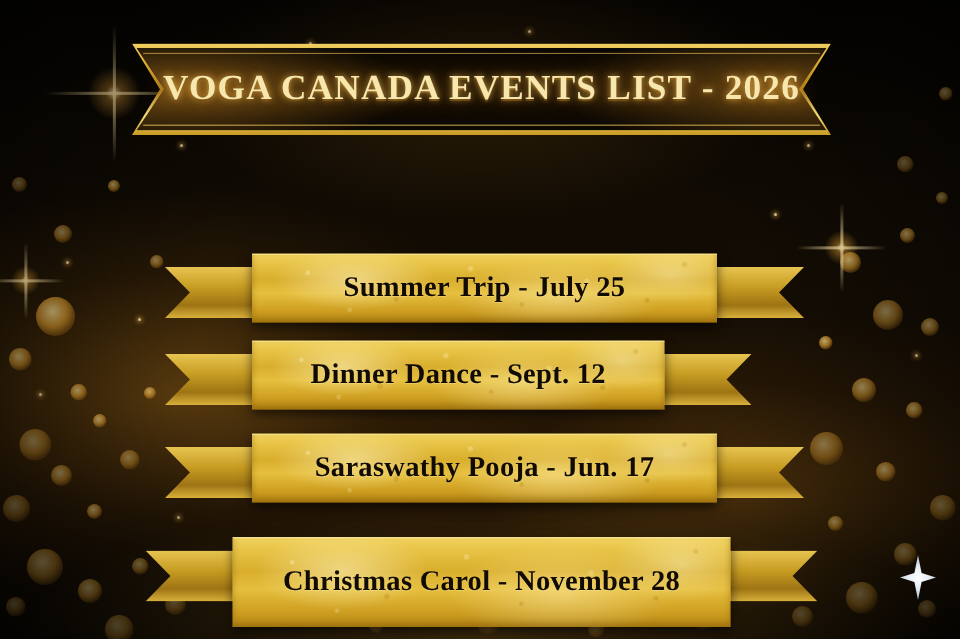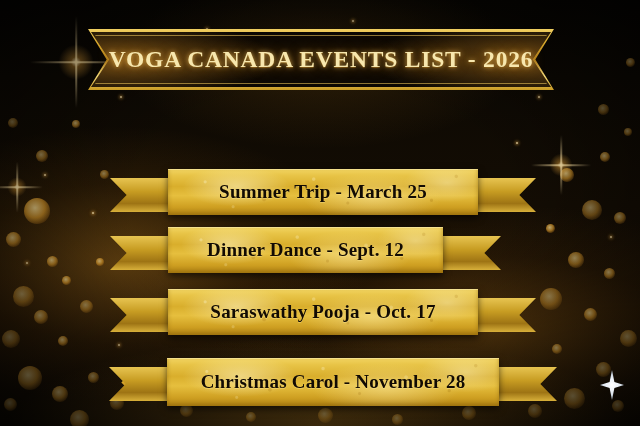--- a/index.html
+++ b/index.html
@@ -261,42 +261,42 @@
 
   <div class="sparkle4" style="left:600px; top:370px; width:24px; height:30px;"></div>
 
 
   <div class="ribbon" style="left:168px; top:169px; width:310px;">
     <div class="ribbon-tail tail-left"></div>
     <div class="ribbon-tail tail-right"></div>
     <div class="ribbon-body">
       <div class="ribbon-grain"></div>
     </div>
-    <div class="ribbon-label">Summer Trip - March 25</div>
+    <div class="ribbon-label">Summer Trip - July 25</div>
   </div>
 
   <div class="ribbon" style="left:168px; top:227px; width:275px;">
     <div class="ribbon-tail tail-left"></div>
     <div class="ribbon-tail tail-right"></div>
     <div class="ribbon-body">
       <div class="ribbon-grain"></div>
     </div>
     <div class="ribbon-label">Dinner Dance - Sept. 12</div>
   </div>
 
   <div class="ribbon" style="left:168px; top:289px; width:310px;">
     <div class="ribbon-tail tail-left"></div>
     <div class="ribbon-tail tail-right"></div>
     <div class="ribbon-body">
       <div class="ribbon-grain"></div>
     </div>
-    <div class="ribbon-label">Saraswathy Pooja - Oct. 17</div>
-  </div>
-
-  <div class="ribbon" style="left:167px; top:358px; width:332px; height:48px;">
+    <div class="ribbon-label">Saraswathy Pooja - Jun. 17</div>
+  </div>
+
+  <div class="ribbon" style="left:155px; top:358px; width:332px; height:60px;">
     <div class="ribbon-tail tail-left"></div>
     <div class="ribbon-tail tail-right"></div>
     <div class="ribbon-body">
       <div class="ribbon-grain"></div>
     </div>
     <div class="ribbon-label">Christmas Carol - November 28</div>
   </div>
 
 </div>
 

